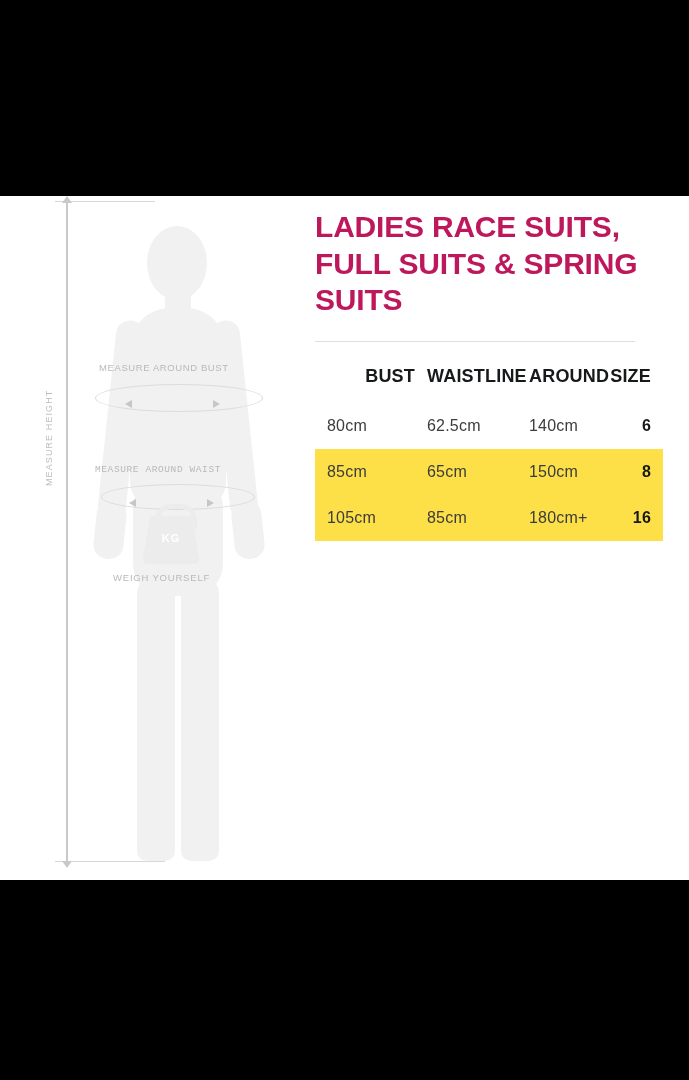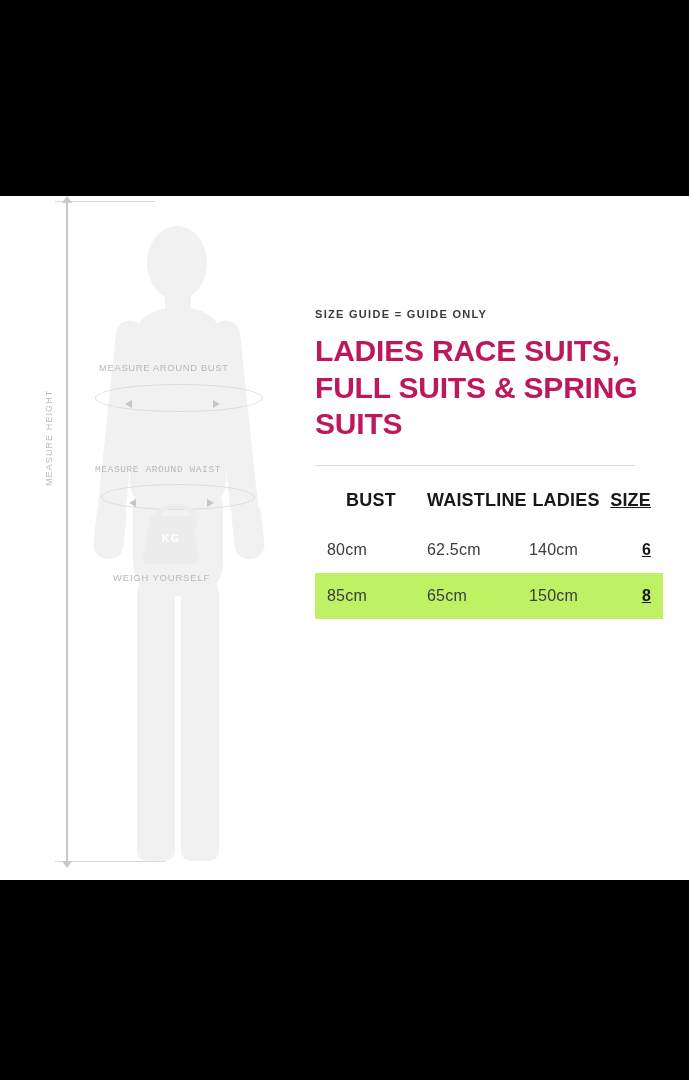--- a/index.html
+++ b/index.html
@@ -227,43 +227,42 @@
   table.size-table {
     margin-top: 10px;
     border-collapse: collapse;
     width: 348px;
     table-layout: fixed;
   }
   table.size-table th {
     font-size: 18px;
     font-weight: bold;
     color: #17181a;
-    text-align: center;
+    text-align: right;
     padding: 14px 0 16px 12px;
     letter-spacing: 0.2px;
   }
   table.size-table th.size-col,
   table.size-table td.size-col {
     text-align: right;
     padding-right: 12px;
     padding-left: 0;
-    text-decoration: underline;
   }
   table.size-table td {
     font-size: 16px;
     color: #3b3c3e;
     padding: 14px 0 14px 12px;
     letter-spacing: 0.2px;
   }
   table.size-table td.size-col {
     color: #17181a;
     font-weight: bold;
   }
   table.size-table tr.alt {
-    background: #bef264;
+    background: #fde047;
   }
   col.c-bust { width: 100px; }
   col.c-waist { width: 102px; }
   col.c-height { width: 86px; }
   col.c-size { width: 60px; }
 </style>
 </head>
 <body>
 
 <div class="screen">
@@ -299,50 +298,55 @@
         <div class="ring-arrow waist-arrow-r"></div>
 
         <div class="weight-handle"></div>
         <div class="weight"></div>
         <div class="weight-text">KG</div>
         <div class="measure-label label-weigh">WEIGH YOURSELF</div>
       </div>
     </div>
 
     <div class="content">
-      <div class="eyebrow">SIZE GUIDE = GUIDE ONLY</div>
       <div class="title">LADIES RACE SUITS, FULL SUITS &amp; SPRING SUITS</div>
       <div class="divider"></div>
 
       <table class="size-table">
         <colgroup>
           <col class="c-bust">
             <col class="c-waist">
             <col class="c-height">
             <col class="c-size">
         </colgroup>
         <thead>
           <tr>
             <th>BUST</th>
             <th>WAISTLINE</th>
-            <th>LADIES</th>
+            <th>AROUND</th>
             <th class="size-col">SIZE</th>
           </tr>
         </thead>
         <tbody>
           <tr>
             <td>80cm</td>
             <td>62.5cm</td>
             <td>140cm</td>
             <td class="size-col">6</td>
           </tr>
           <tr class="alt">
             <td>85cm</td>
             <td>65cm</td>
             <td>150cm</td>
             <td class="size-col">8</td>
           </tr>
+          <tr class="alt">
+            <td>105cm</td>
+            <td>85cm</td>
+            <td>180cm+</td>
+            <td class="size-col">16</td>
+          </tr>
         </tbody>
       </table>
     </div>
 
   </div>
 </div>
 
 </body></html>

